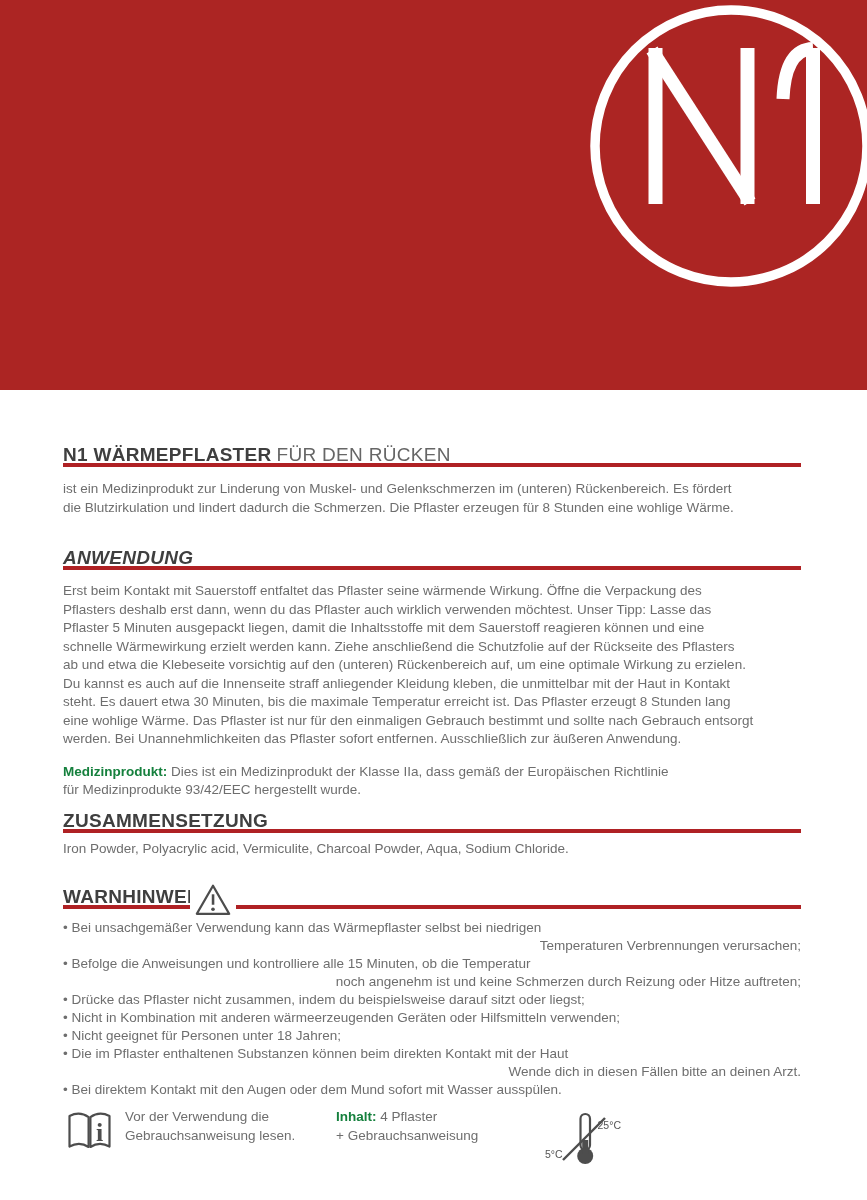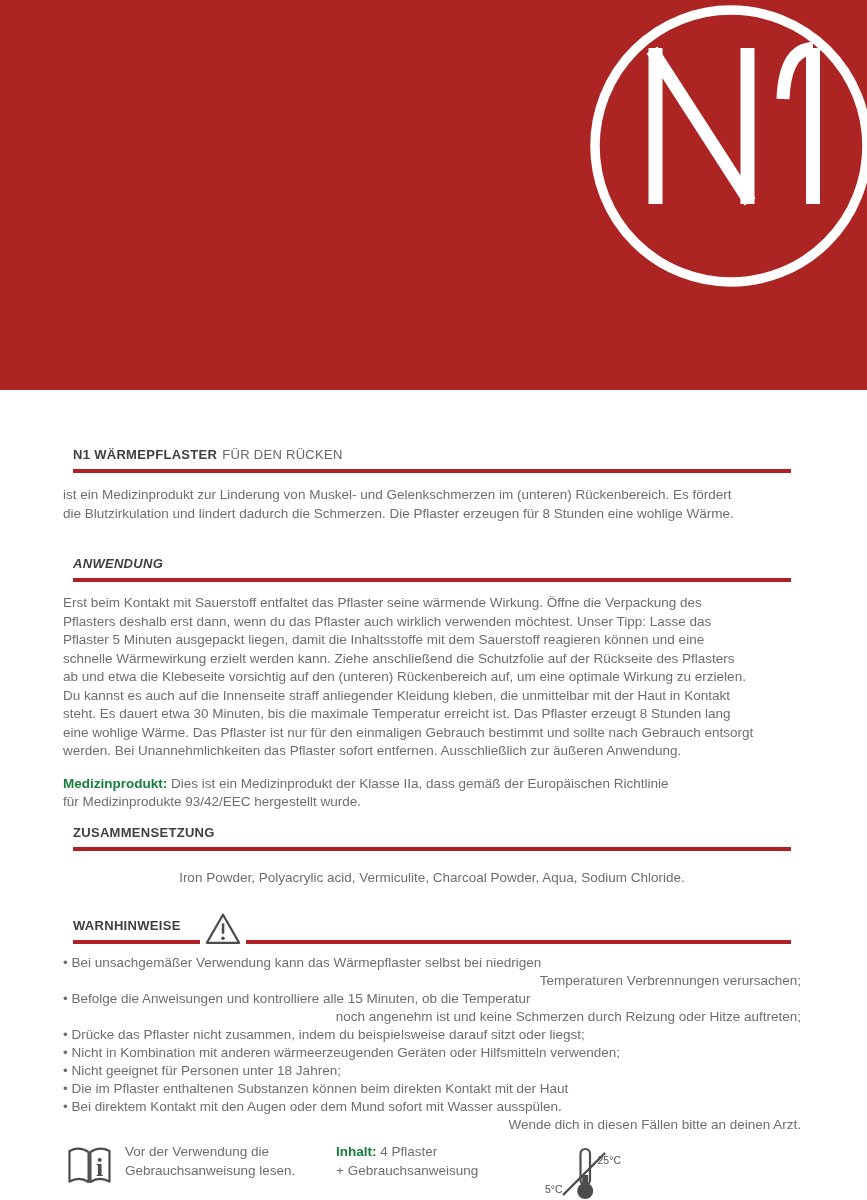--- a/index.html
+++ b/index.html
@@ -27,44 +27,43 @@
   .logo *{stroke:#ffffff;fill:none;}
   
   .content{
     margin-left:63px;
     width:738px;
   }
   .rule{
     border-bottom:4px solid #af2124;
   }
   h1,h2{
-    margin:10px;
-    font-size:13px;
+    margin:0;
+    font-size:19px;
     font-weight:bold;
     color:#3f3f3f;
     letter-spacing:.3px;
     line-height:16px;
-    padding-bottom:6px;
   }
   .title{margin-top:57px;}
   .title .regular{font-weight:bold;color:#666666;font-weight:normal;margin-left:5px;}
   .bodytext{
     font-size:13.5px;
     line-height:18.5px;
     color:#6e6e6e;
     white-space:nowrap;
   }
   .bodytext .bline{display:block;}
   .intro{margin-top:13px;}
   .h-anwendung{margin-top:33px;font-style:italic;}
   .p-anwendung{margin-top:12px;}
   .p-medizin{margin-top:14px;}
   .p-medizin .bold, .bold{font-weight:bold;color:#15803d;}
   .h-zusammensetzung{margin-top:13px;}
-  .p-zutaten{margin-top:18px;text-align:center;}
+  .p-zutaten{margin-top:7px;}
   .h-warn{
     margin-top:31px;
     position:relative;
   }
   .warn-triangle{
     position:absolute;
     left:127px;top:-7px;
     background:#ffffff;
     padding:0 4px;
   }
@@ -155,22 +154,22 @@
     </h2>
     <div class="bodytext warn-list">
       <span class="bline">• Bei unsachgemäßer Verwendung kann das Wärmepflaster selbst bei niedrigen</span>
       <span class="bline cont">Temperaturen Verbrennungen verursachen;</span>
       <span class="bline">• Befolge die Anweisungen und kontrolliere alle 15 Minuten, ob die Temperatur</span>
       <span class="bline cont">noch angenehm ist und keine Schmerzen durch Reizung oder Hitze auftreten;</span>
       <span class="bline">• Drücke das Pflaster nicht zusammen, indem du beispielsweise darauf sitzt oder liegst;</span>
       <span class="bline">• Nicht in Kombination mit anderen wärmeerzeugenden Geräten oder Hilfsmitteln verwenden;</span>
       <span class="bline">• Nicht geeignet für Personen unter 18 Jahren;</span>
       <span class="bline">• Die im Pflaster enthaltenen Substanzen können beim direkten Kontakt mit der Haut</span>
+      <span class="bline cont">Wende dich in diesen Fällen bitte an deinen Arzt.</span>
       <span class="bline">• Bei direktem Kontakt mit den Augen oder dem Mund sofort mit Wasser ausspülen.</span>
-      <span class="bline cont">Wende dich in diesen Fällen bitte an deinen Arzt.</span>
     </div>
 
     <div class="footer">
 
       <svg class="book-wrap" width="47" height="42" viewBox="0 0 47 42">
         <path class="icon-stroke" d="M3.5 5 C10 1.8, 17 2.2, 22.6 6.2 L22.6 36 C17 32.2, 10 31.8, 3.5 35.5 Z" stroke-width="2.2" stroke-linejoin="round"></path>
         <path class="icon-stroke" d="M43.5 5 C37 1.8, 30 2.2, 24.4 6.2 L24.4 36 C30 32.2, 37 31.8, 43.5 35.5 Z" stroke-width="2.2" stroke-linejoin="round"></path>
         <text x="33.5" y="30" text-anchor="middle" font-family="Liberation Serif, DejaVu Serif, serif" font-size="26" font-weight="bold" fill="#4d4d4d" stroke="none">i</text>
       </svg>
 

